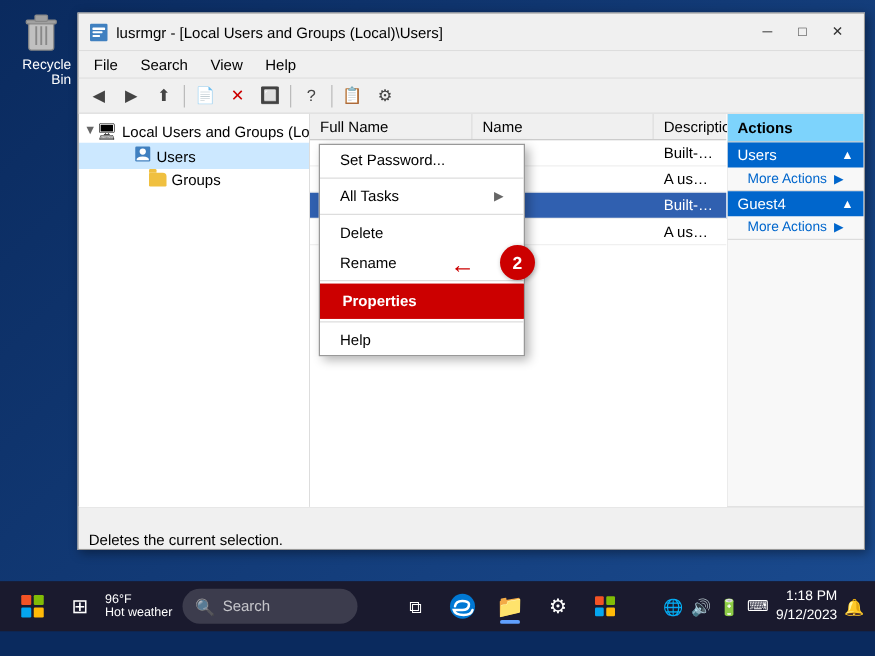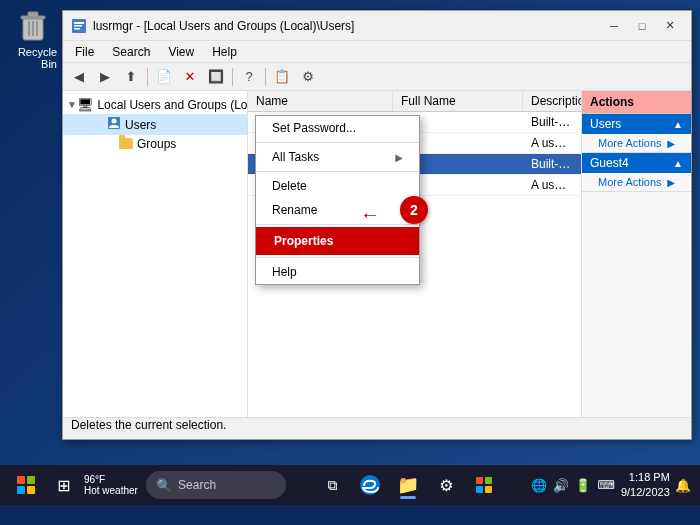--- a/index.html
+++ b/index.html
@@ -250,21 +250,21 @@
 
     
     .actions-panel {
       width: 110px;
       background: #f8f8f8;
       border-left: 1px solid #ddd;
       font-size: 12px;
       overflow-y: auto;
     }
     .actions-title {
-      background: #fca5a5;
+      background: #7dd3fc;
       padding: 4px 8px;
       font-weight: bold;
       font-size: 12px;
       border-bottom: 1px solid #ccc;
     }
     .actions-section {
       border-bottom: 1px solid #ddd;
     }
     .actions-section-header {
       background: #0066cc;
@@ -346,25 +346,25 @@
       top: 201px;
       left: 360px;
       z-index: 200;
       color: #cc0000;
       font-size: 20px;
       font-weight: bold;
     }
 
     
     .status-bar {
-      height: 22px;
+      height: 34px;
       background: #f0f0f0;
       border-top: 1px solid #ddd;
       display: flex;
-      align-items: flex-start;
+      align-items: flex-end;
       padding: 0 8px;
       font-size: 12px;
       color: #000;
     }
 
     
     .taskbar {
       width: 700px;
       height: 40px;
       background: #1a1a2e;
@@ -553,22 +553,22 @@
           <span class="tree-expand"></span>
           <span style="margin-right:4px;">
             <span class="folder-icon"></span>
           </span>
           <span>Groups</span>
         </div>
       </div>
 
       <div class="list-panel">
         <div class="list-header">
+          <div class="list-header-cell col-fullname">Full Name</div>
           <div class="list-header-cell col-name">Name</div>
-          <div class="list-header-cell col-fullname">Full Name</div>
           <div class="list-header-cell col-desc">Description</div>
         </div>
 
         <div class="list-row">
           <div class="list-cell col-name" style="display:flex;align-items:center;">
             <svg width="16" height="16" viewBox="0 0 16 16" style="margin-right:4px;flex-shrink:0">
               <rect x="1" y="1" width="14" height="14" rx="2" fill="#4060c0"></rect>
               <circle cx="8" cy="6" r="3" fill="white"></circle>
               <path d="M2 14 Q2 10 8 10 Q14 10 14 14" fill="white"></path>
             </svg>

